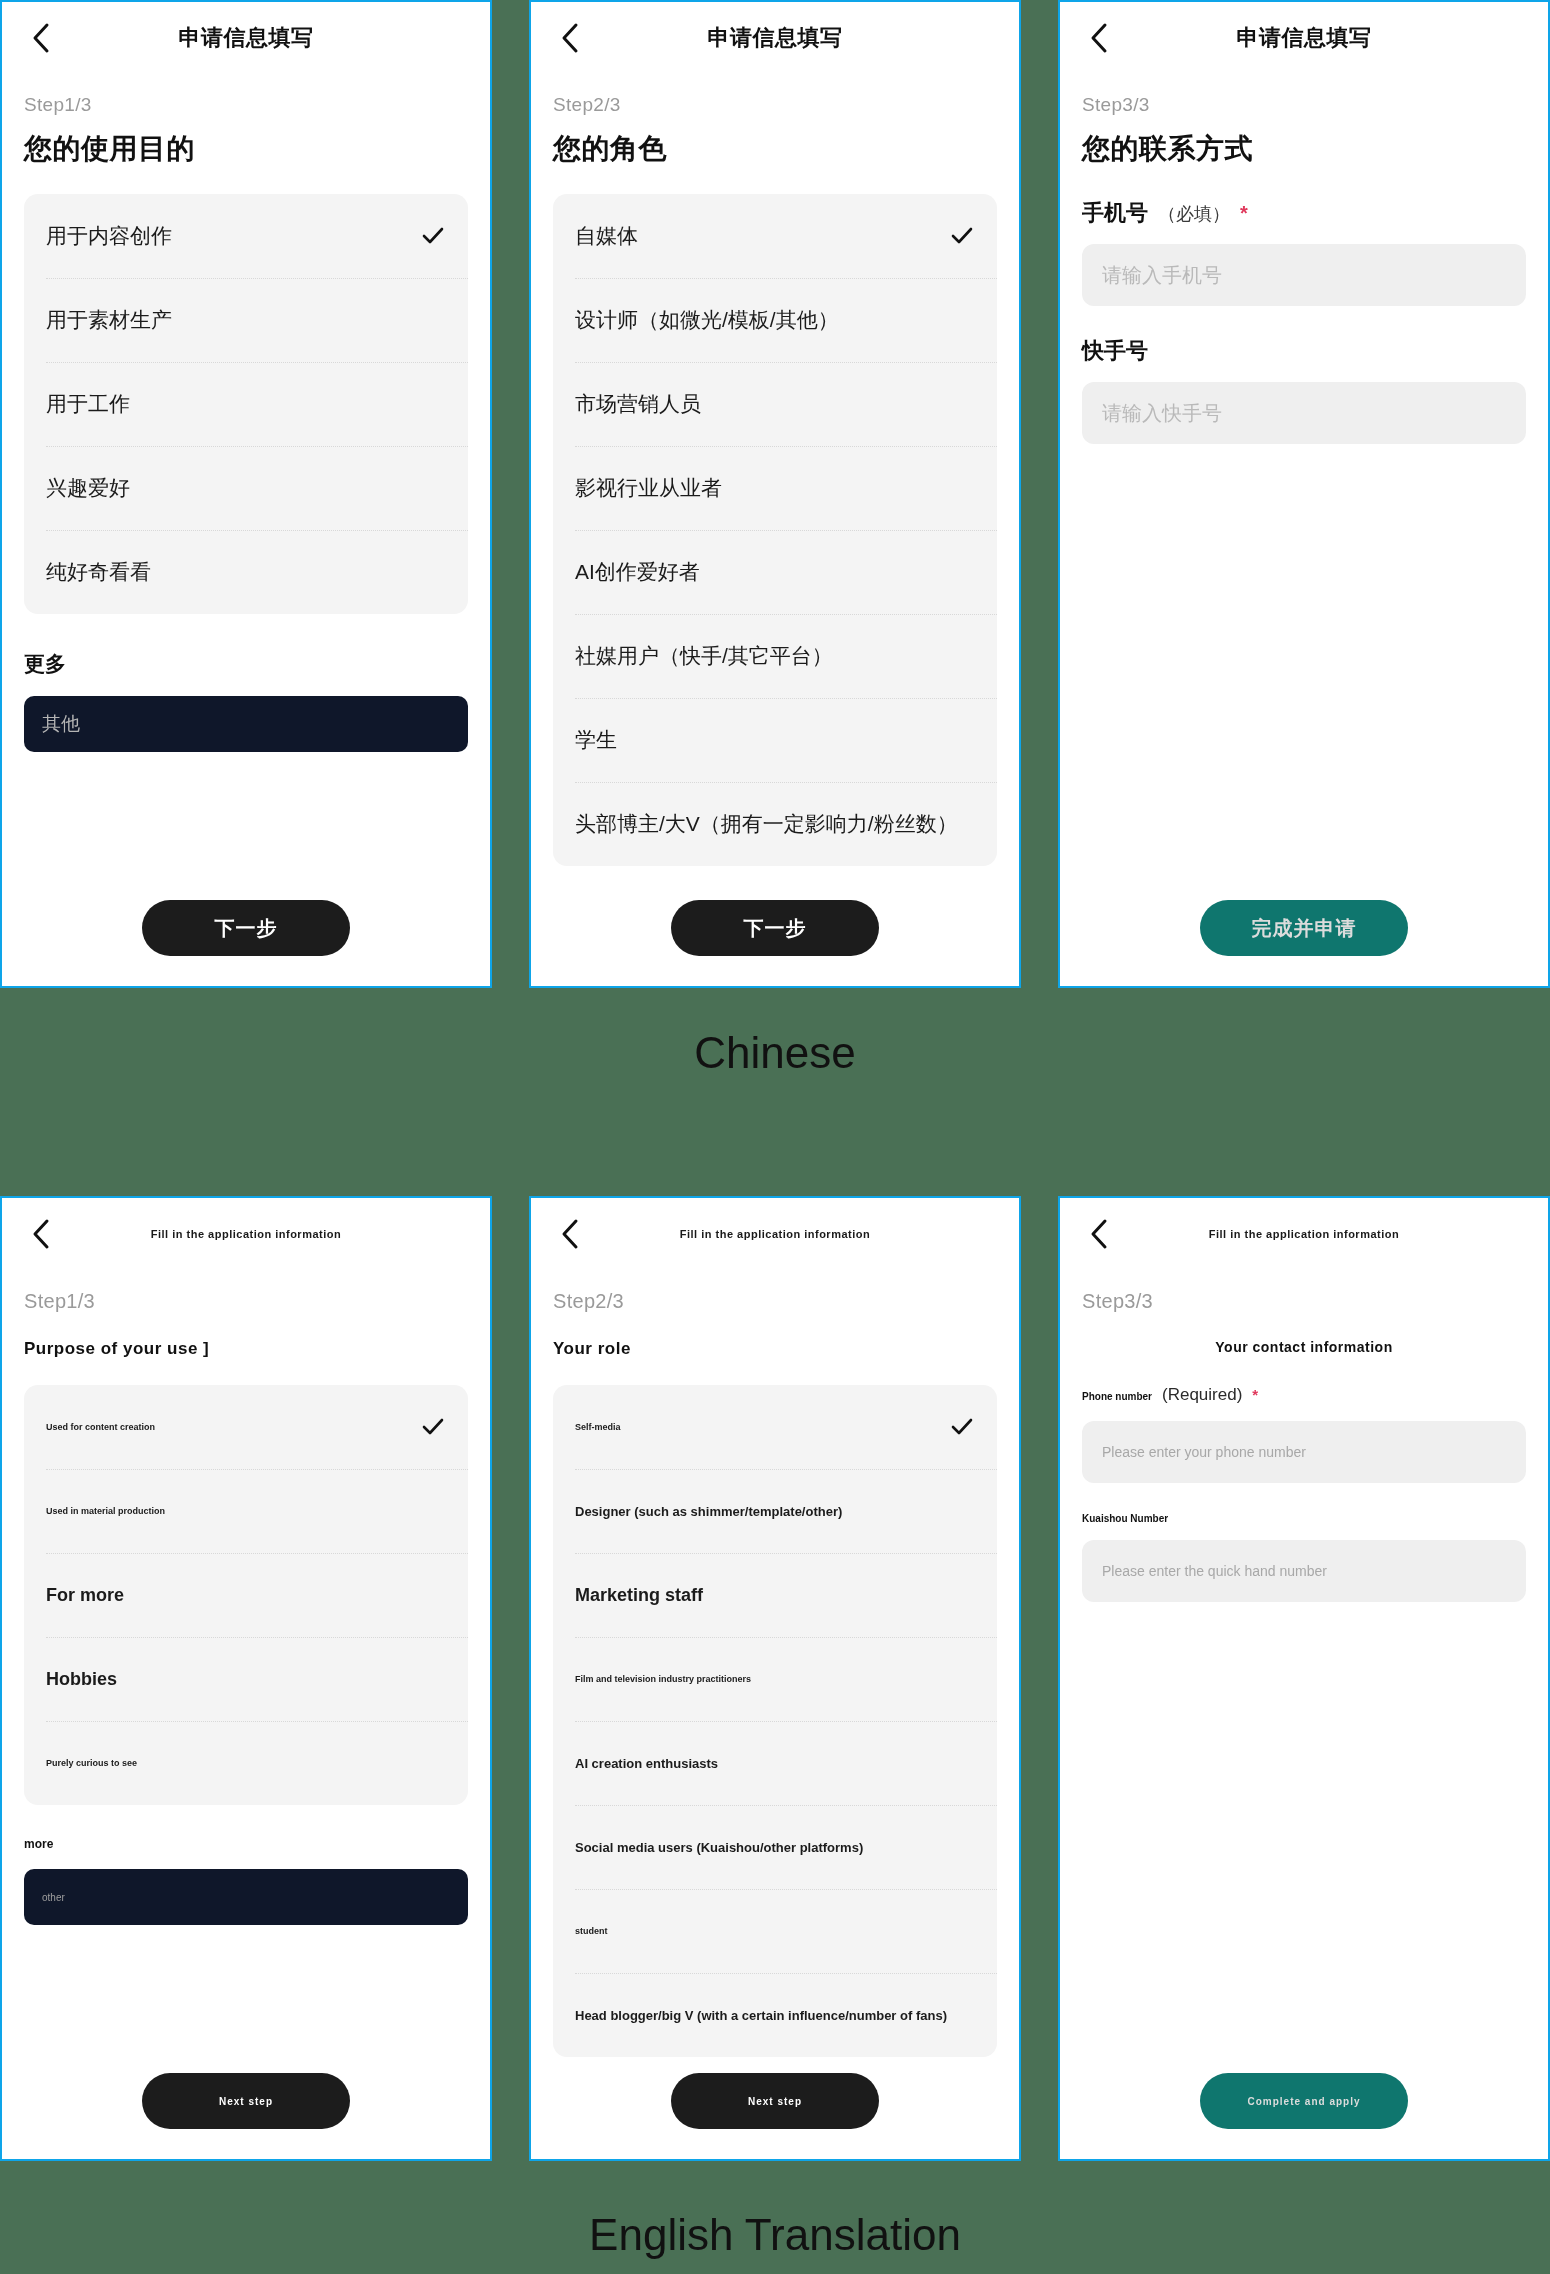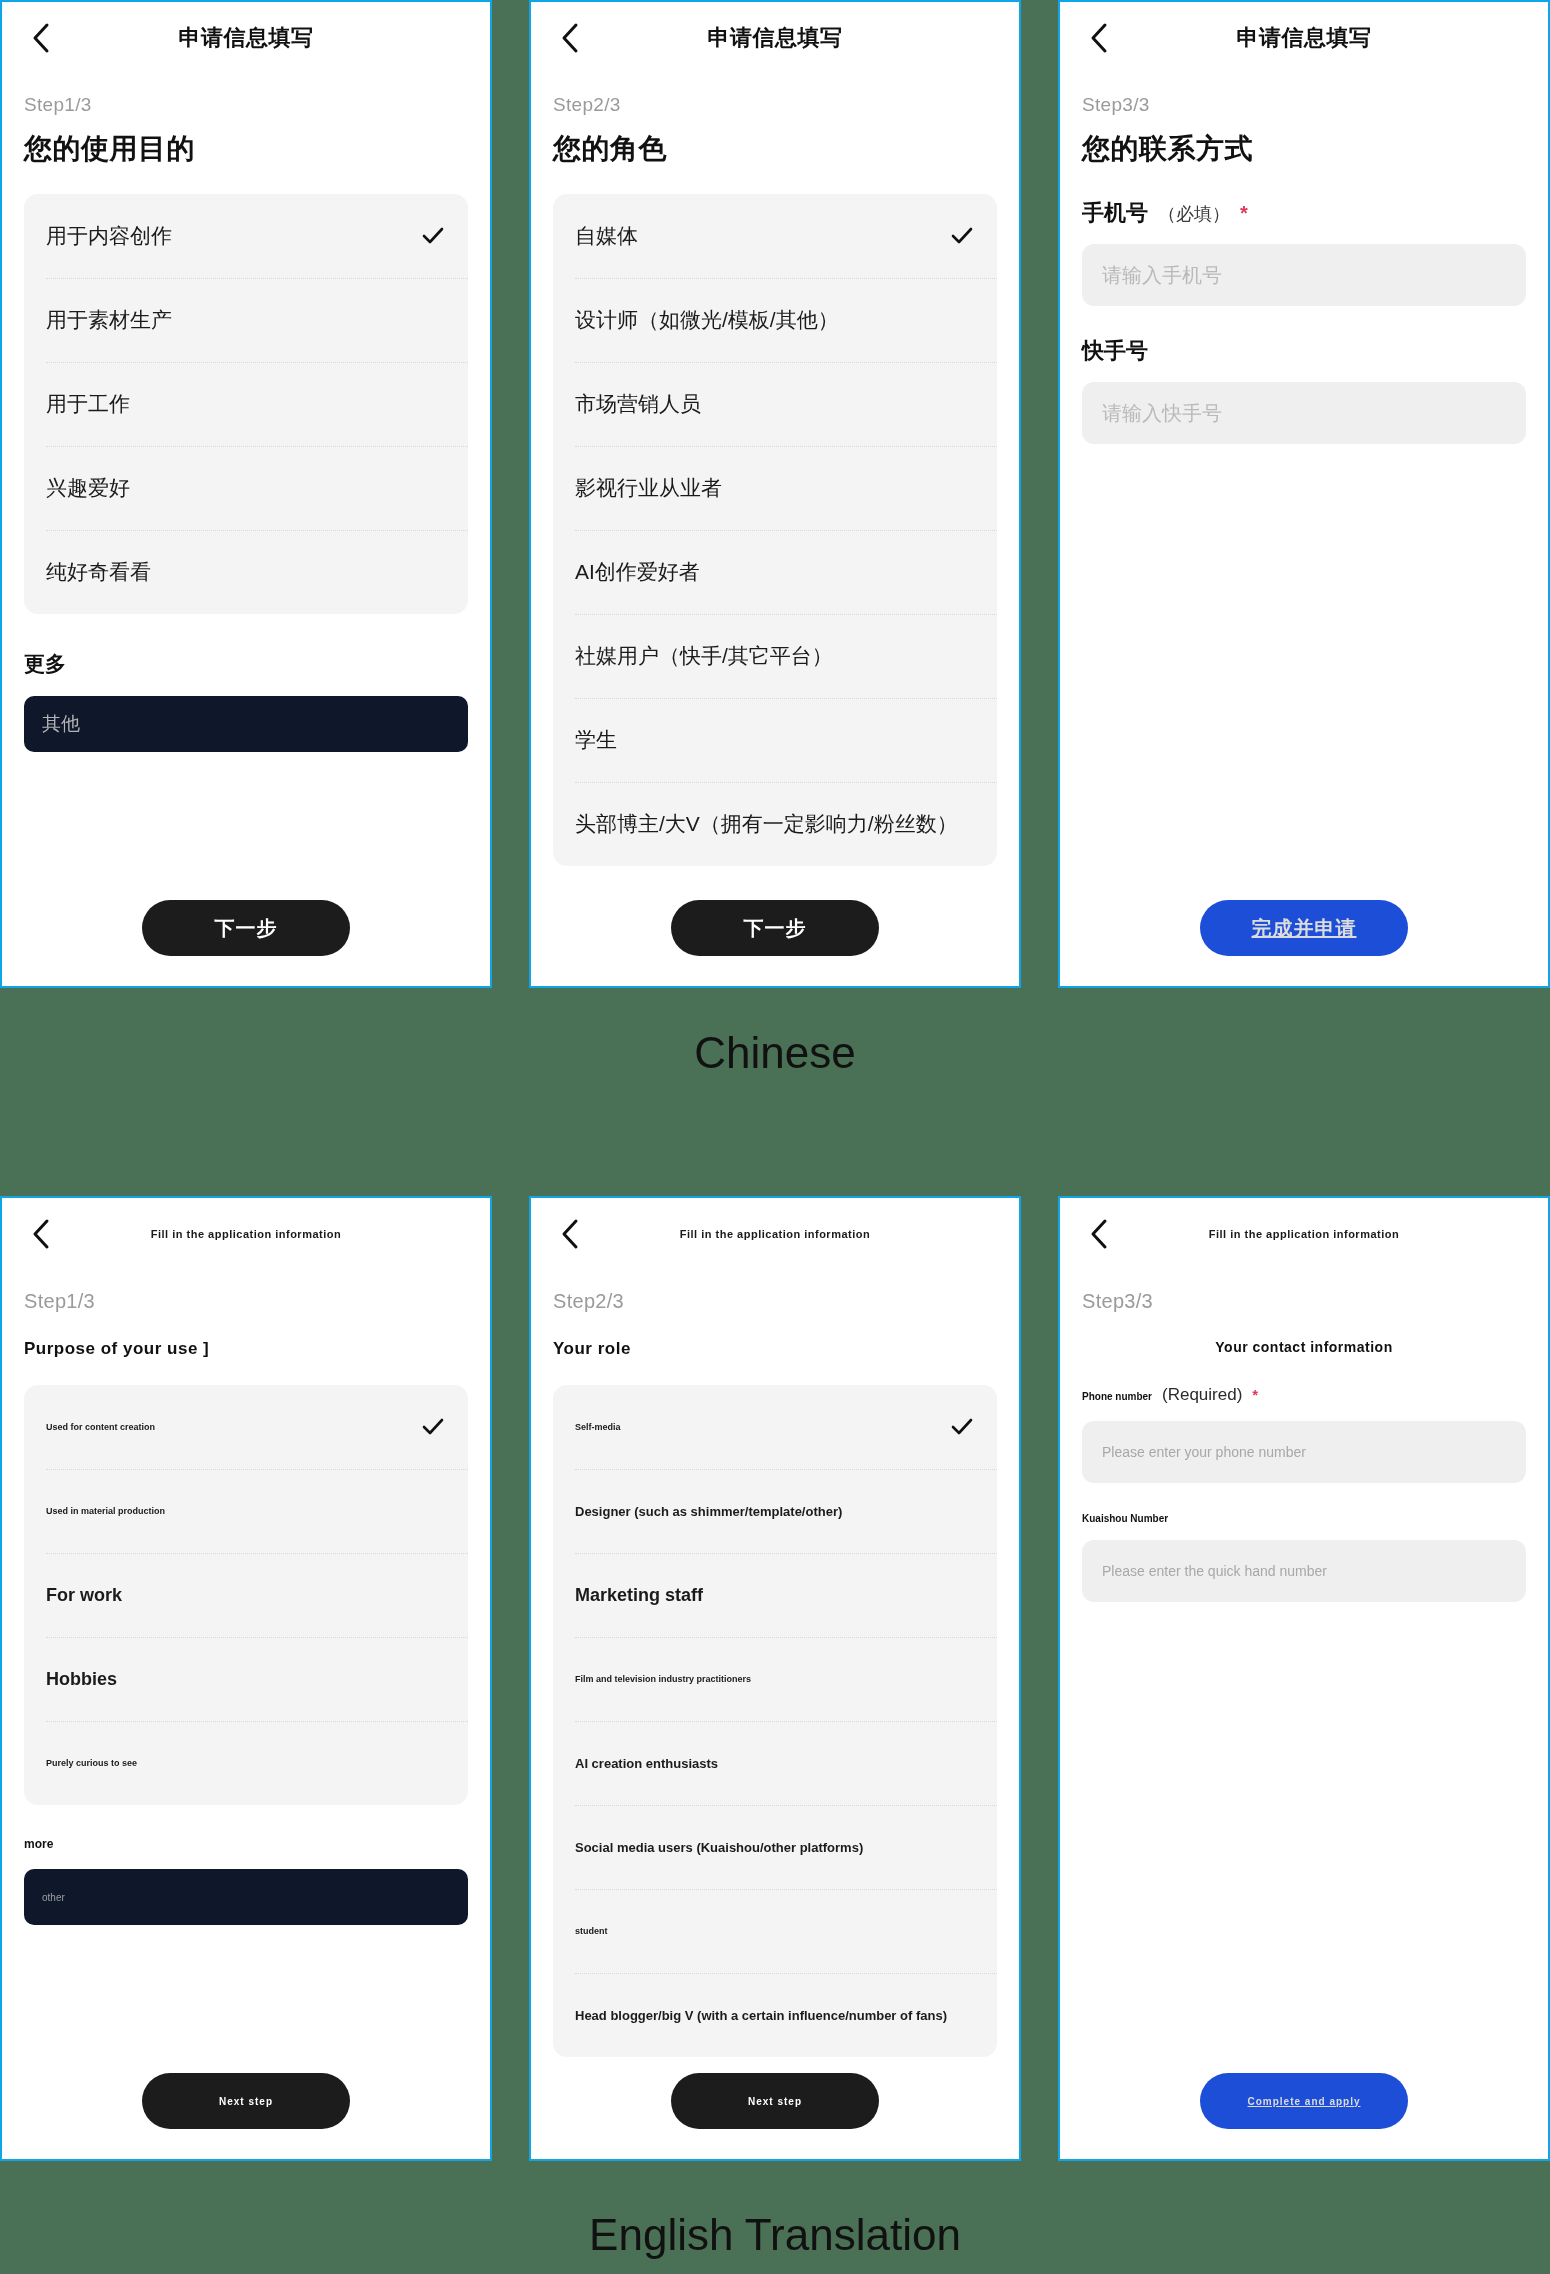--- a/index.html
+++ b/index.html
@@ -122,21 +122,21 @@
   
   .btn-wrap { margin-top: auto; padding-bottom: 30px; display:flex; justify-content:center; }
   .primary-btn {
     width: 208px; height: 56px;
     border-radius: 28px;
     background: #1c1c1c; color: #ffffff;
     display: flex; align-items: center; justify-content: center;
     font-size: 20px; font-weight: 600; letter-spacing: 1px;
     border: none; cursor: pointer;
   }
-  .primary-btn.disabled { background: #1d4ed8; color: #dcdcdc; cursor: default; text-decoration: underline; }
+  .primary-btn.disabled { background: #0f766e; color: #dcdcdc; cursor: default; }
   .en .primary-btn { font-size: 10px; font-weight: 700; }
 
   
   .caption {
     position: absolute; left: 0; width: 1550px; text-align: center;
     color: #111; font-weight: 400;
   }
   .caption.chinese-cap { top: 1028px; font-size: 44px; }
   .caption.english-cap { top: 2210px; font-size: 44px; }
 </style>
@@ -312,21 +312,21 @@
             <span class="check">
               <svg width="26" height="26" viewBox="0 0 26 26">
                   <polyline points="4,13 10,19 22,6" fill="none" stroke="#111" stroke-width="2.6" stroke-linecap="round" stroke-linejoin="round"></polyline>
                 </svg>
             </span>
           </div>
           <div class="option-row">
               <span class="lbl sz-sm">Used in material production</span>
             </div>
           <div class="option-row">
-              <span class="lbl sz-lg">For work</span>
+              <span class="lbl sz-lg">For more</span>
             </div>
           <div class="option-row">
               <span class="lbl sz-lg">Hobbies</span>
             </div>
           <div class="option-row">
               <span class="lbl sz-sm">Purely curious to see</span>
             </div>
         </div>
 
         <div class="sub-label">more</div>

